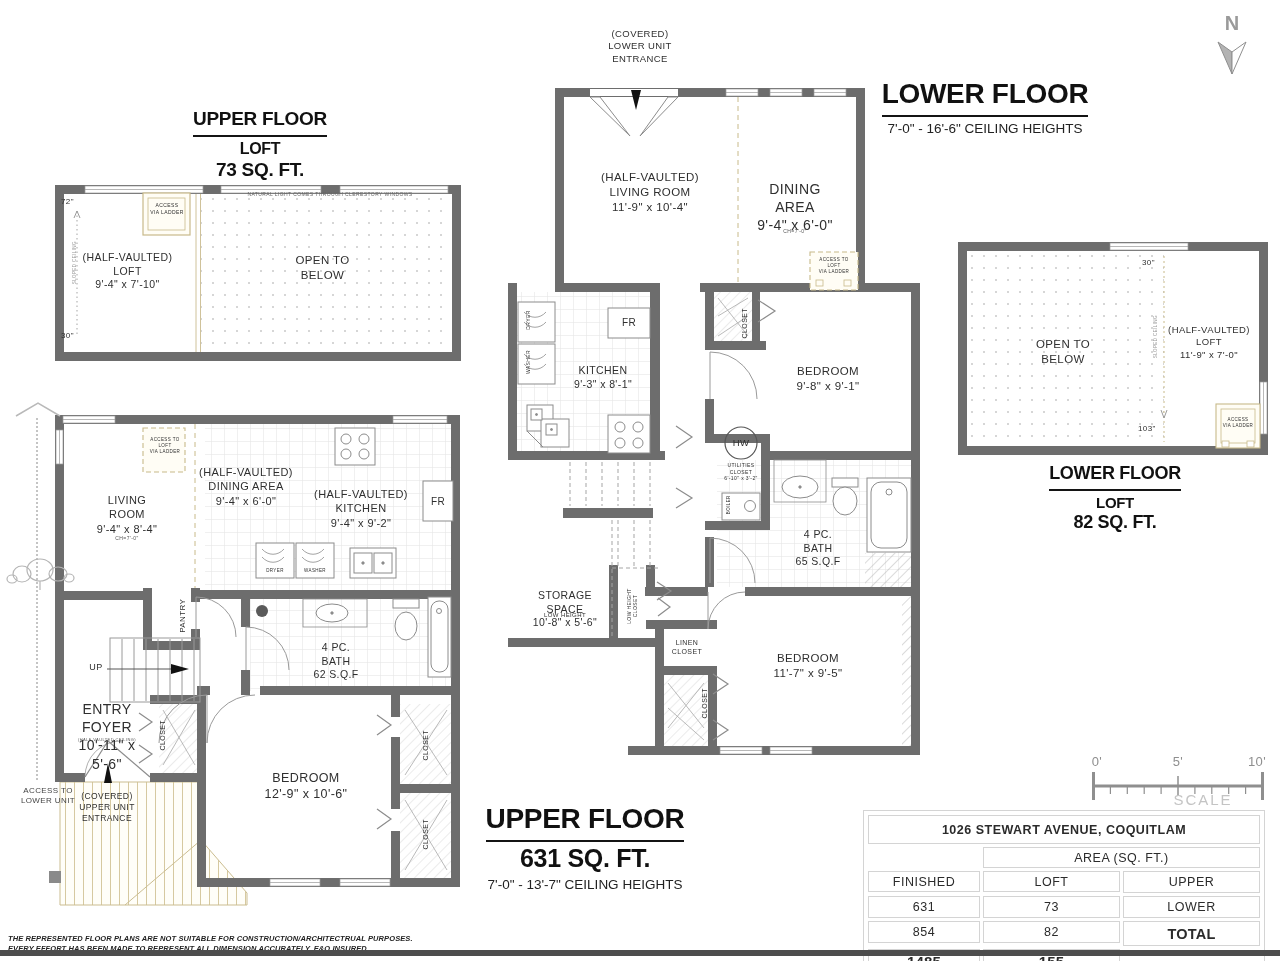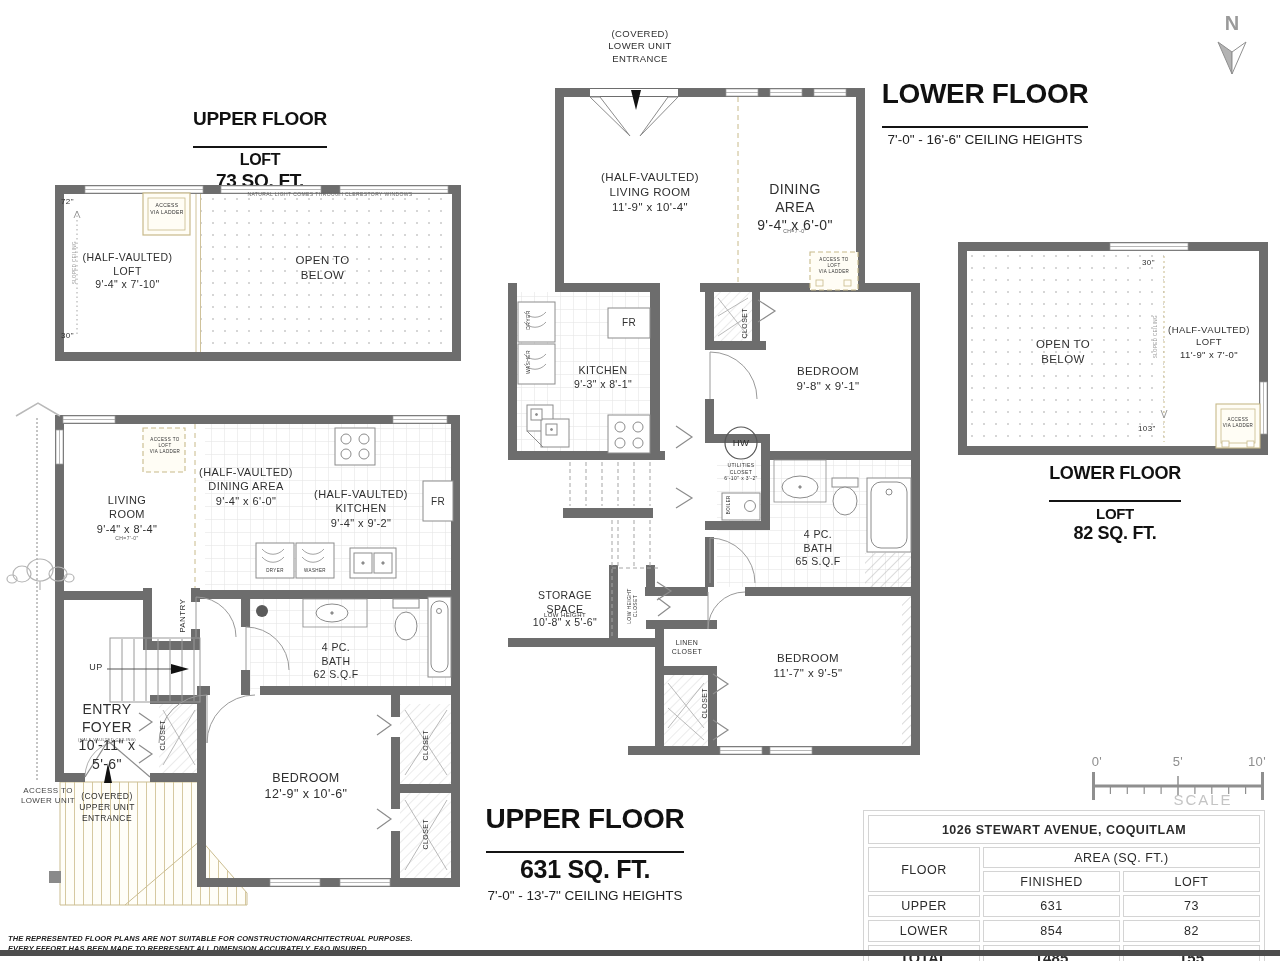--- a/index.html
+++ b/index.html
@@ -5,21 +5,21 @@
   html,body{margin:0;padding:0;background:#fff;}
   #canvas{position:relative;width:1280px;height:961px;background:#fff;overflow:hidden;
     font-family:"Liberation Sans",sans-serif;outline:1px solid #cfcfcf;}
   .plan{position:absolute;}
   .plan svg{position:absolute;left:0;top:0;overflow:visible;}
   .lbl{position:absolute;white-space:pre-line;text-align:center;color:#2f2f2f;
     line-height:1.3;letter-spacing:.4px;}
   .vlbl{position:absolute;white-space:pre-line;text-align:center;color:#2f2f2f;
     line-height:1.2;letter-spacing:.4px;transform:rotate(-90deg);transform-origin:center center;}
   .title{position:absolute;text-align:center;color:#111;font-weight:bold;letter-spacing:-.3px;}
-  .t-underline{display:inline-block;border-bottom:2.5px solid #141414;padding-bottom:16px;}
+  .t-underline{display:inline-block;border-bottom:2.5px solid #141414;padding-bottom:5px;}
   .underl{text-decoration:underline;}
   #summary-table{position:absolute;left:863px;top:810px;width:402px;background:#fff;
     border:1.5px solid #d4d4d4;padding:4px;box-sizing:border-box;}
   #summary-table .cell{border:1.5px solid #d4d4d4;background:#fff;display:flex;
     align-items:center;justify-content:center;font-size:12.5px;color:#2b2b2b;letter-spacing:.5px;}
   #addr-cell{height:27px;font-weight:bold;font-size:18.5px;letter-spacing:.2px;color:#111;}
   #tbl-grid{margin-top:3px;display:grid;grid-template-columns:112px 1fr 1fr;
     grid-auto-rows:auto;gap:3px;}
 </style>
 </head>
@@ -555,21 +555,20 @@
         <line x1="140.7" y1="14" x2="140.7" y2="22"></line>
           <line x1="157.6" y1="14" x2="157.6" y2="22"></line>
       </g>
     </svg>
     <div class="lbl" style="left:55px;top:36px;width:120px;font-size:15px;color:#c4c4c4;letter-spacing:2px;">SCALE</div>
   </div>
 
   <div id="summary-table">
     <div class="cell" id="addr-cell">1026 STEWART AVENUE, COQUITLAM</div>
     <div id="tbl-grid">
-      <div class="cell" style="grid-row:1/3;">FLOOR</div>
       <div class="cell" style="grid-column:2/4;height:19px;">AREA (SQ. FT.)</div>
       <div class="cell" style="height:19px;">FINISHED</div>
       <div class="cell" style="height:19px;">LOFT</div>
 
       <div class="cell" style="height:20px;">UPPER</div>
       <div class="cell" style="height:20px;">631</div>
       <div class="cell" style="height:20px;">73</div>
 
       <div class="cell" style="height:20px;">LOWER</div>
       <div class="cell" style="height:20px;">854</div>

